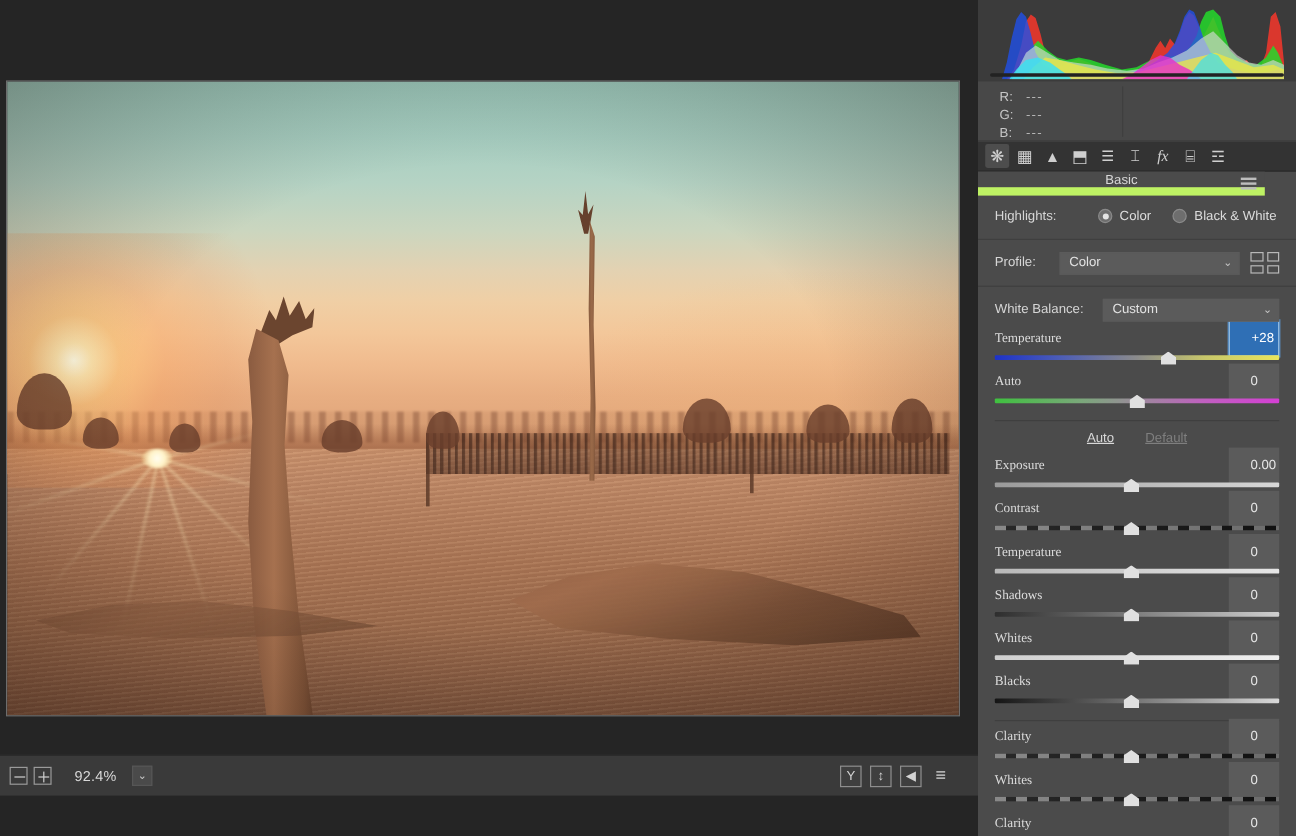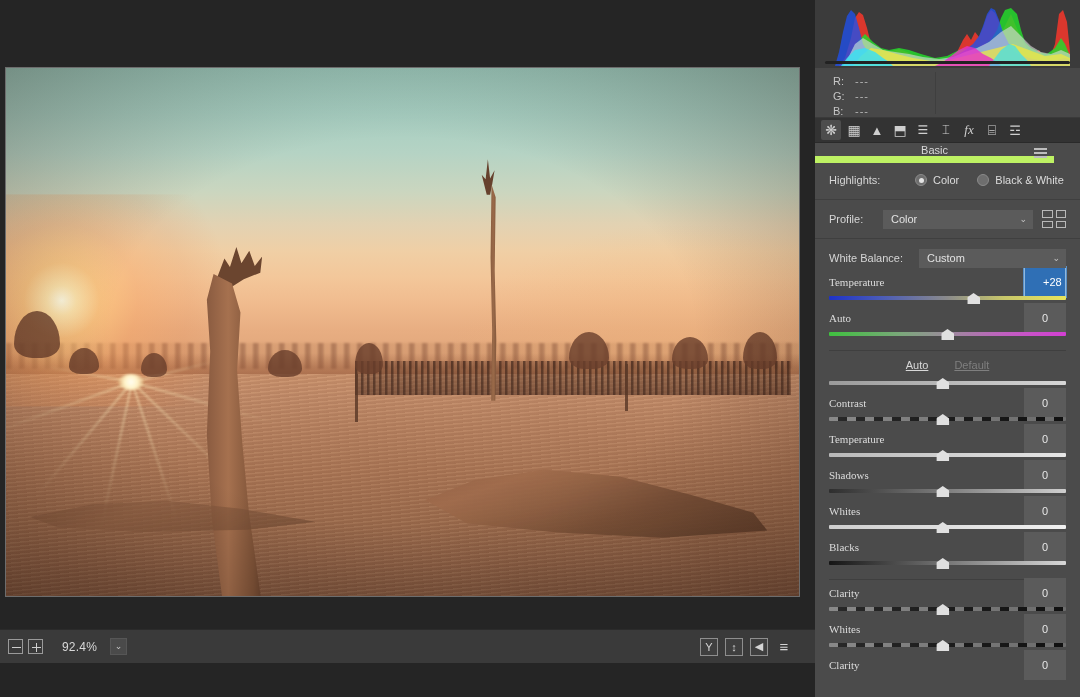--- a/index.html
+++ b/index.html
@@ -496,20 +496,24 @@
       </div>
 
       <div class="sec-divider"></div>
 
       <div class="auto-row">
         <span class="auto-link">Auto</span>
         <span class="default-link">Default</span>
       </div>
 
       <div class="slider-block">
+        <div class="slider-head">
+          <span class="slider-name">Exposure</span>
+          <span class="value-box">0.00</span>
+        </div>
         <div class="track-wrap">
           <div class="track exposure"></div>
           <div class="thumb" style="left:48%"></div>
         </div>
       </div>
 
       <div class="slider-block">
         <div class="slider-head">
           <span class="slider-name">Contrast</span>
           <span class="value-box">0</span>

